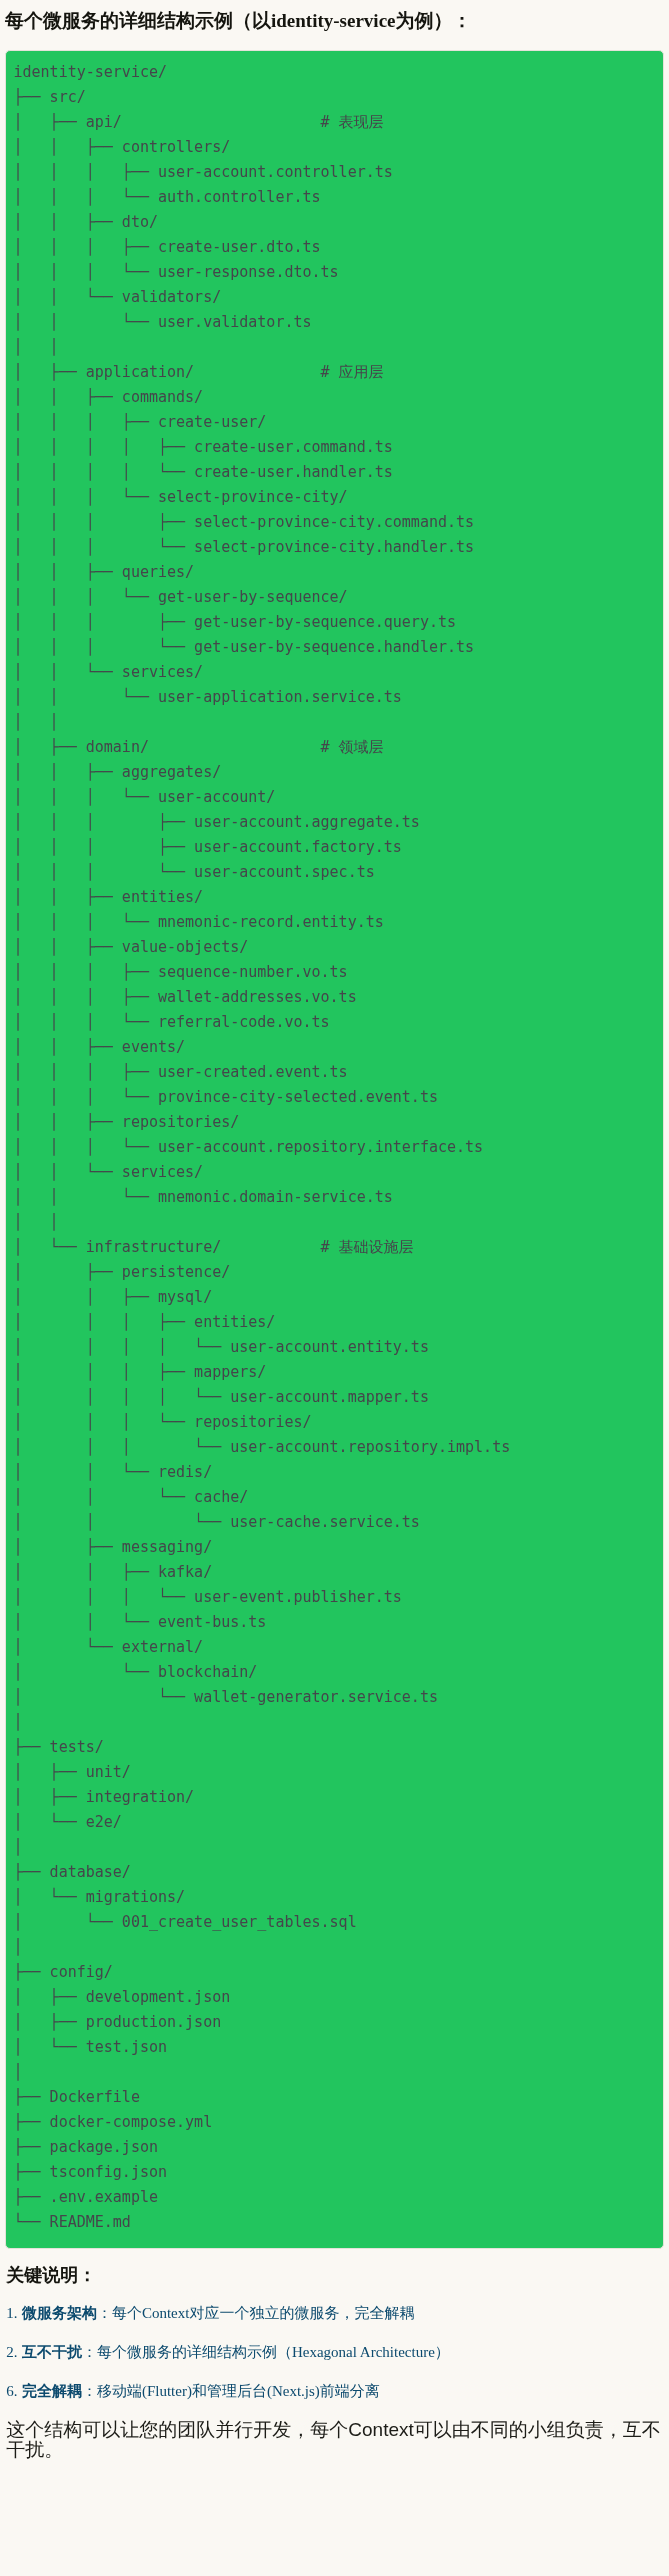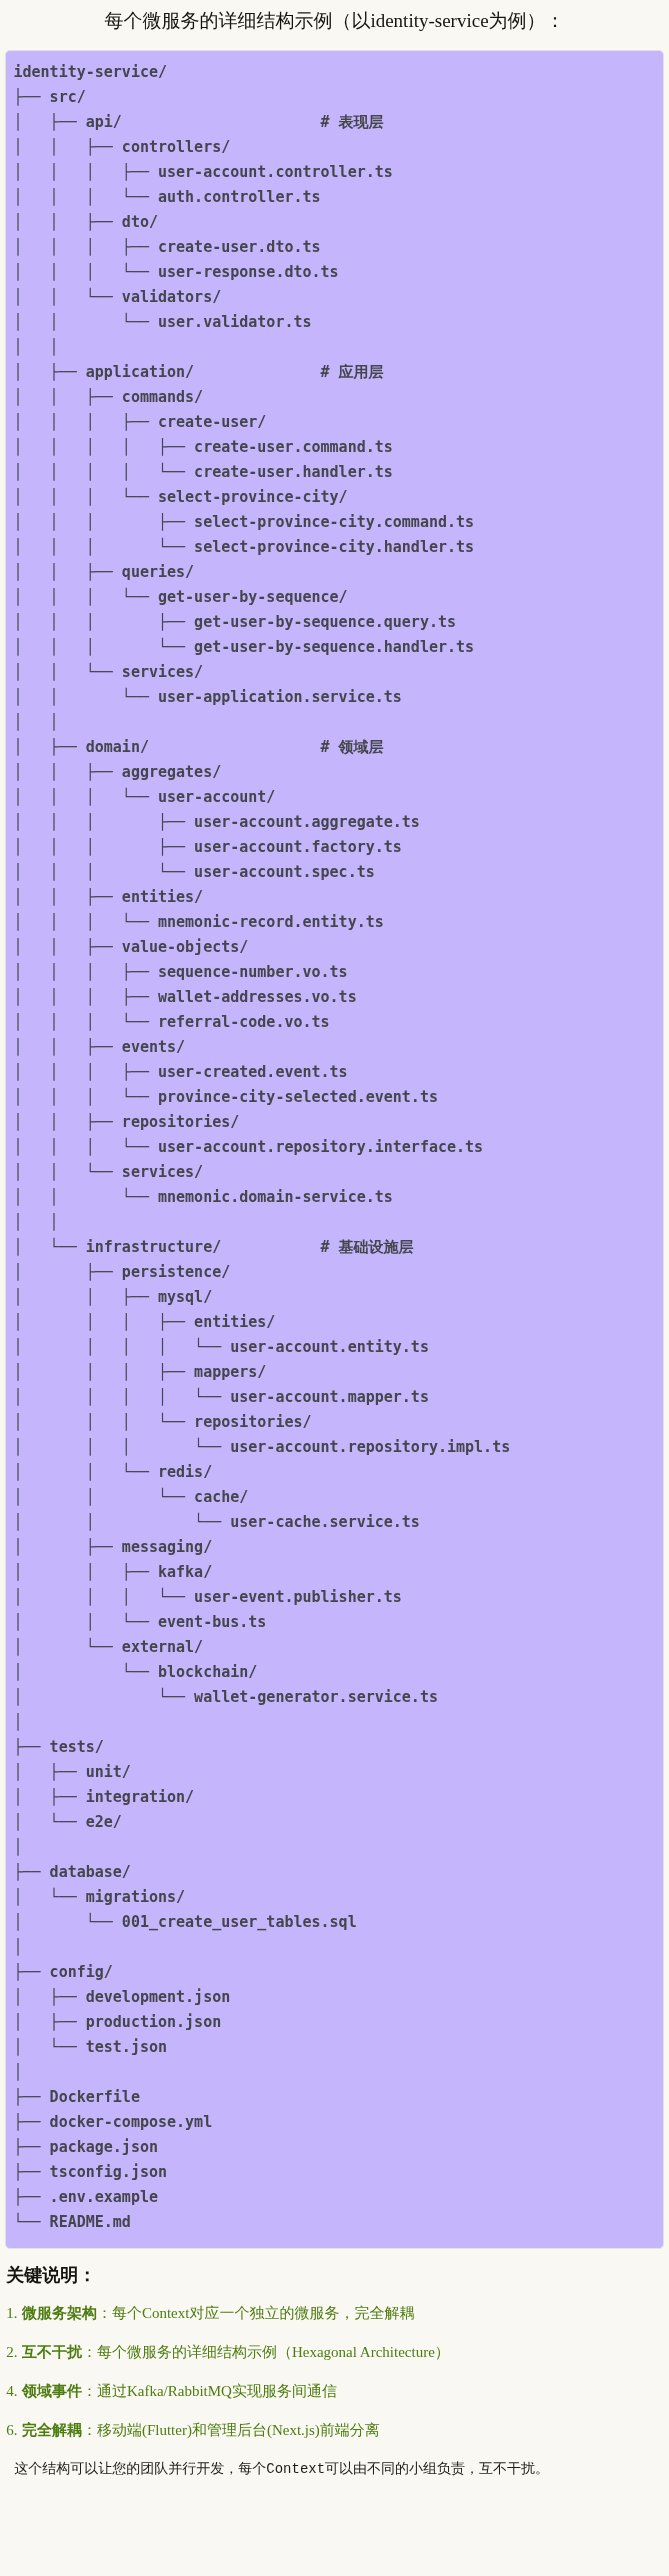--- a/index.html
+++ b/index.html
@@ -11,72 +11,70 @@
     width: 669px;
     min-height: 2576px;
     box-sizing: border-box;
     -webkit-font-smoothing: antialiased;
   }
   .page {
     padding: 6.3px 5px 15px 5px;
   }
   .page-title {
     font-family: "Liberation Serif", serif;
-    font-weight: normal;
+    font-weight: bold;
     font-size: 19px;
     line-height: 24px;
     color: #15150f;
     margin: 2.5px 0 17.5px 0;
-    text-align: center;
   }
   .tree-block {
-    background: #c4b5fd;
+    background: #22c55e;
     border: 0.6px solid #e4e2d9;
     border-radius: 5px;
     margin: 0;
     padding: 8.8px 5px 12.5px 7.5px;
     font-family: "DejaVu Sans Mono", "Liberation Mono", monospace;
     font-size: 15px;
     line-height: 25px;
     color: #45464b;
     white-space: pre;
     overflow: hidden;
-    font-weight: bold;
   }
   .notes {
     margin: 16.3px 0 0 1.3px;
   }
   .notes-heading {
     font-family: "Liberation Serif", serif;
     font-weight: bold;
     font-size: 18px;
     line-height: 21px;
     color: #15150f;
     margin: 0 0 17.5px 0;
   }
   .note-item {
     font-family: "Liberation Serif", serif;
     font-size: 15px;
     line-height: 20px;
-    color: #4d7c0f;
+    color: #0c4a6e;
     margin: 0 0 19px 0;
   }
   .note-item .num {
     display: inline-block;
     margin-right: 4.4px;
   }
   .note-item .label {
     font-weight: bold;
   }
   .closing-note {
-    font-family: Liberation Mono, monospace;
-    font-size: 14px;
+    font-family: Liberation Sans, sans-serif;
+    font-size: 19px;
     line-height: 20px;
     color: #1d1d18;
-    margin: 8px;
+    margin: 0;
   }
 </style>
 </head>
 <body>
 
 <div class="page">
 
   <h1 class="page-title">每个微服务的详细结构示例（以identity-service为例）：</h1>
 
   <pre class="tree-block">identity-service/
@@ -173,23 +171,20 @@
 
     <div class="note-item">
       <span class="num">1.</span><span class="label">微服务架构</span><span class="sep">：</span><span class="desc">每个Context对应一个独立的微服务，完全解耦</span>
     </div>
 
     <div class="note-item">
       <span class="num">2.</span><span class="label">互不干扰</span><span class="sep">：</span><span class="desc">每个微服务的详细结构示例（Hexagonal Architecture）</span>
     </div>
 
 
-    <div class="note-item">
-      <span class="num">4.</span><span class="label">领域事件</span><span class="sep">：</span><span class="desc">通过Kafka/RabbitMQ实现服务间通信</span>
-    </div>
 
 
     <div class="note-item">
       <span class="num">6.</span><span class="label">完全解耦</span><span class="sep">：</span><span class="desc">移动端(Flutter)和管理后台(Next.js)前端分离</span>
     </div>
 
     <p class="closing-note">这个结构可以让您的团队并行开发，每个Context可以由不同的小组负责，互不干扰。</p>
 
   </div>
 </div>

